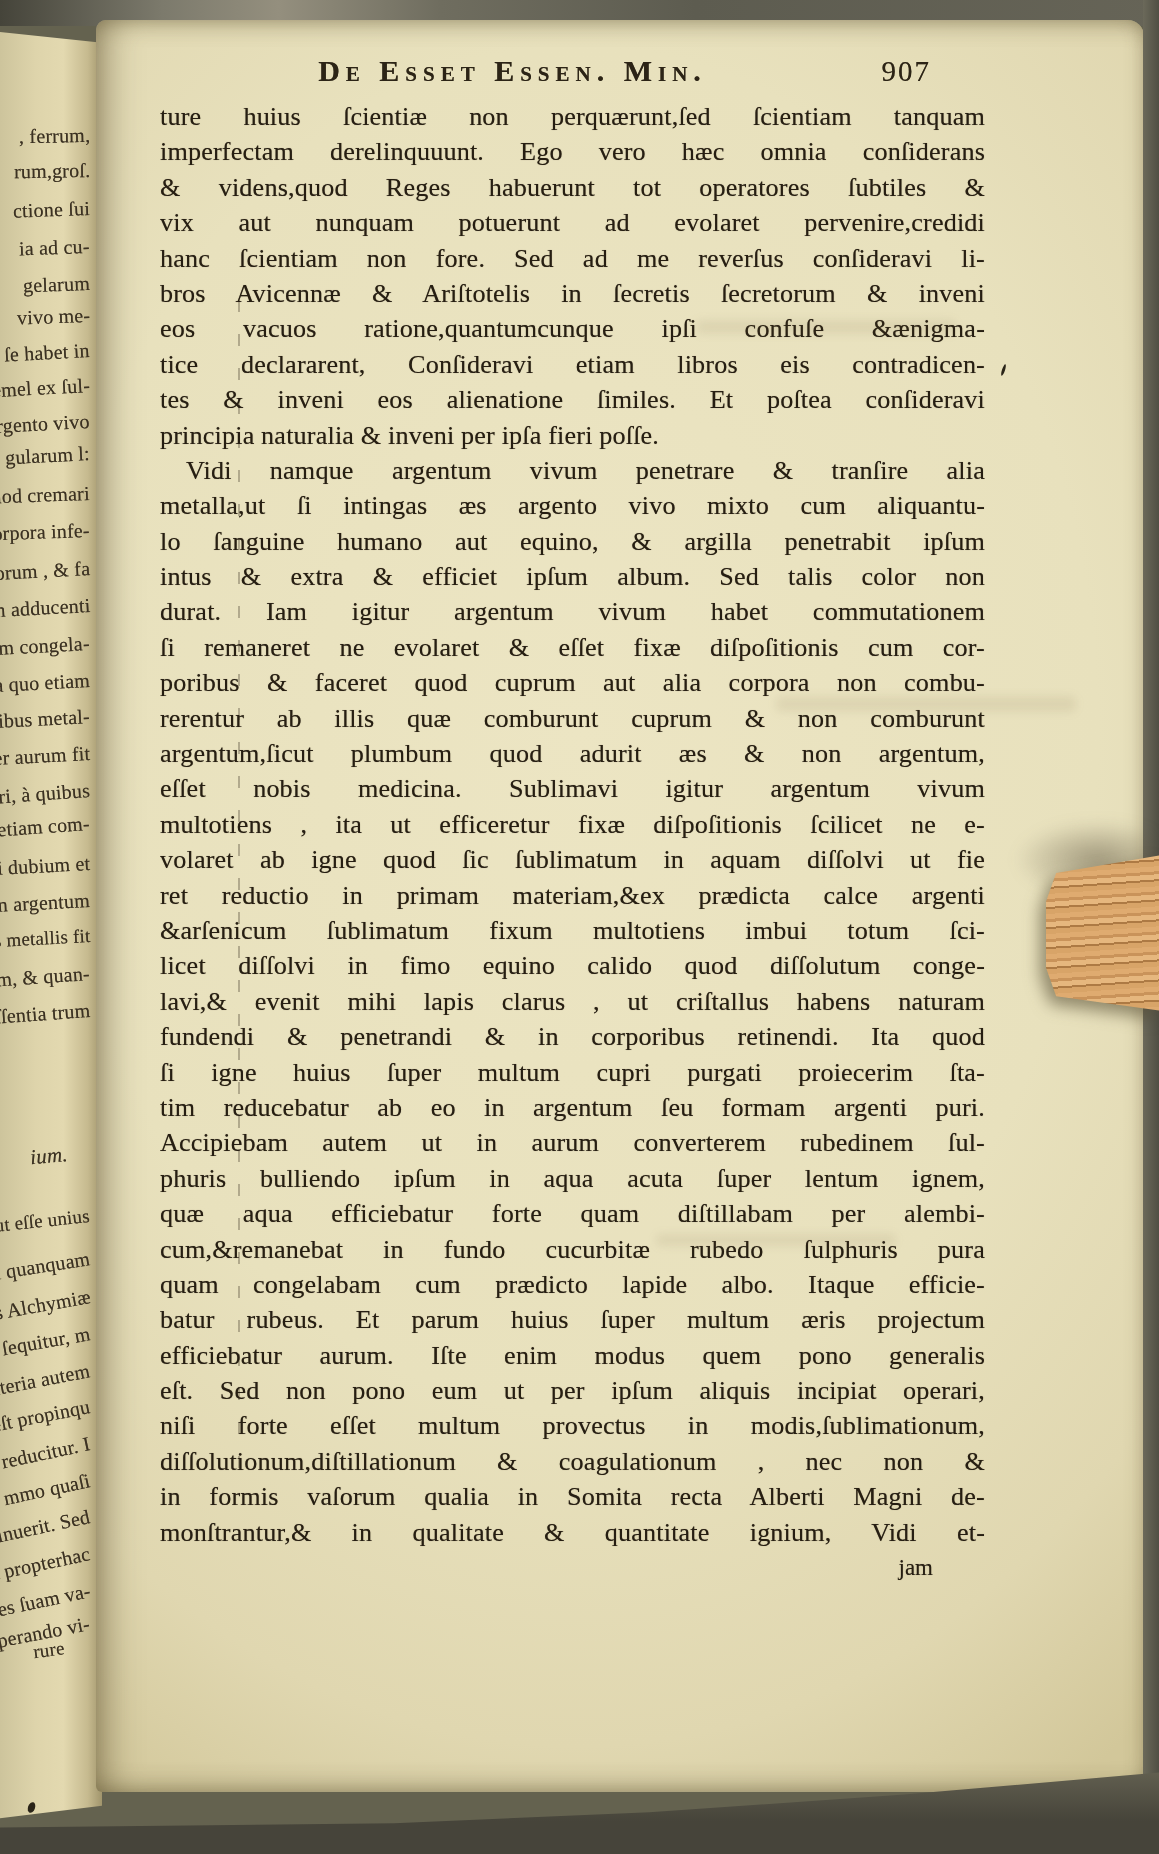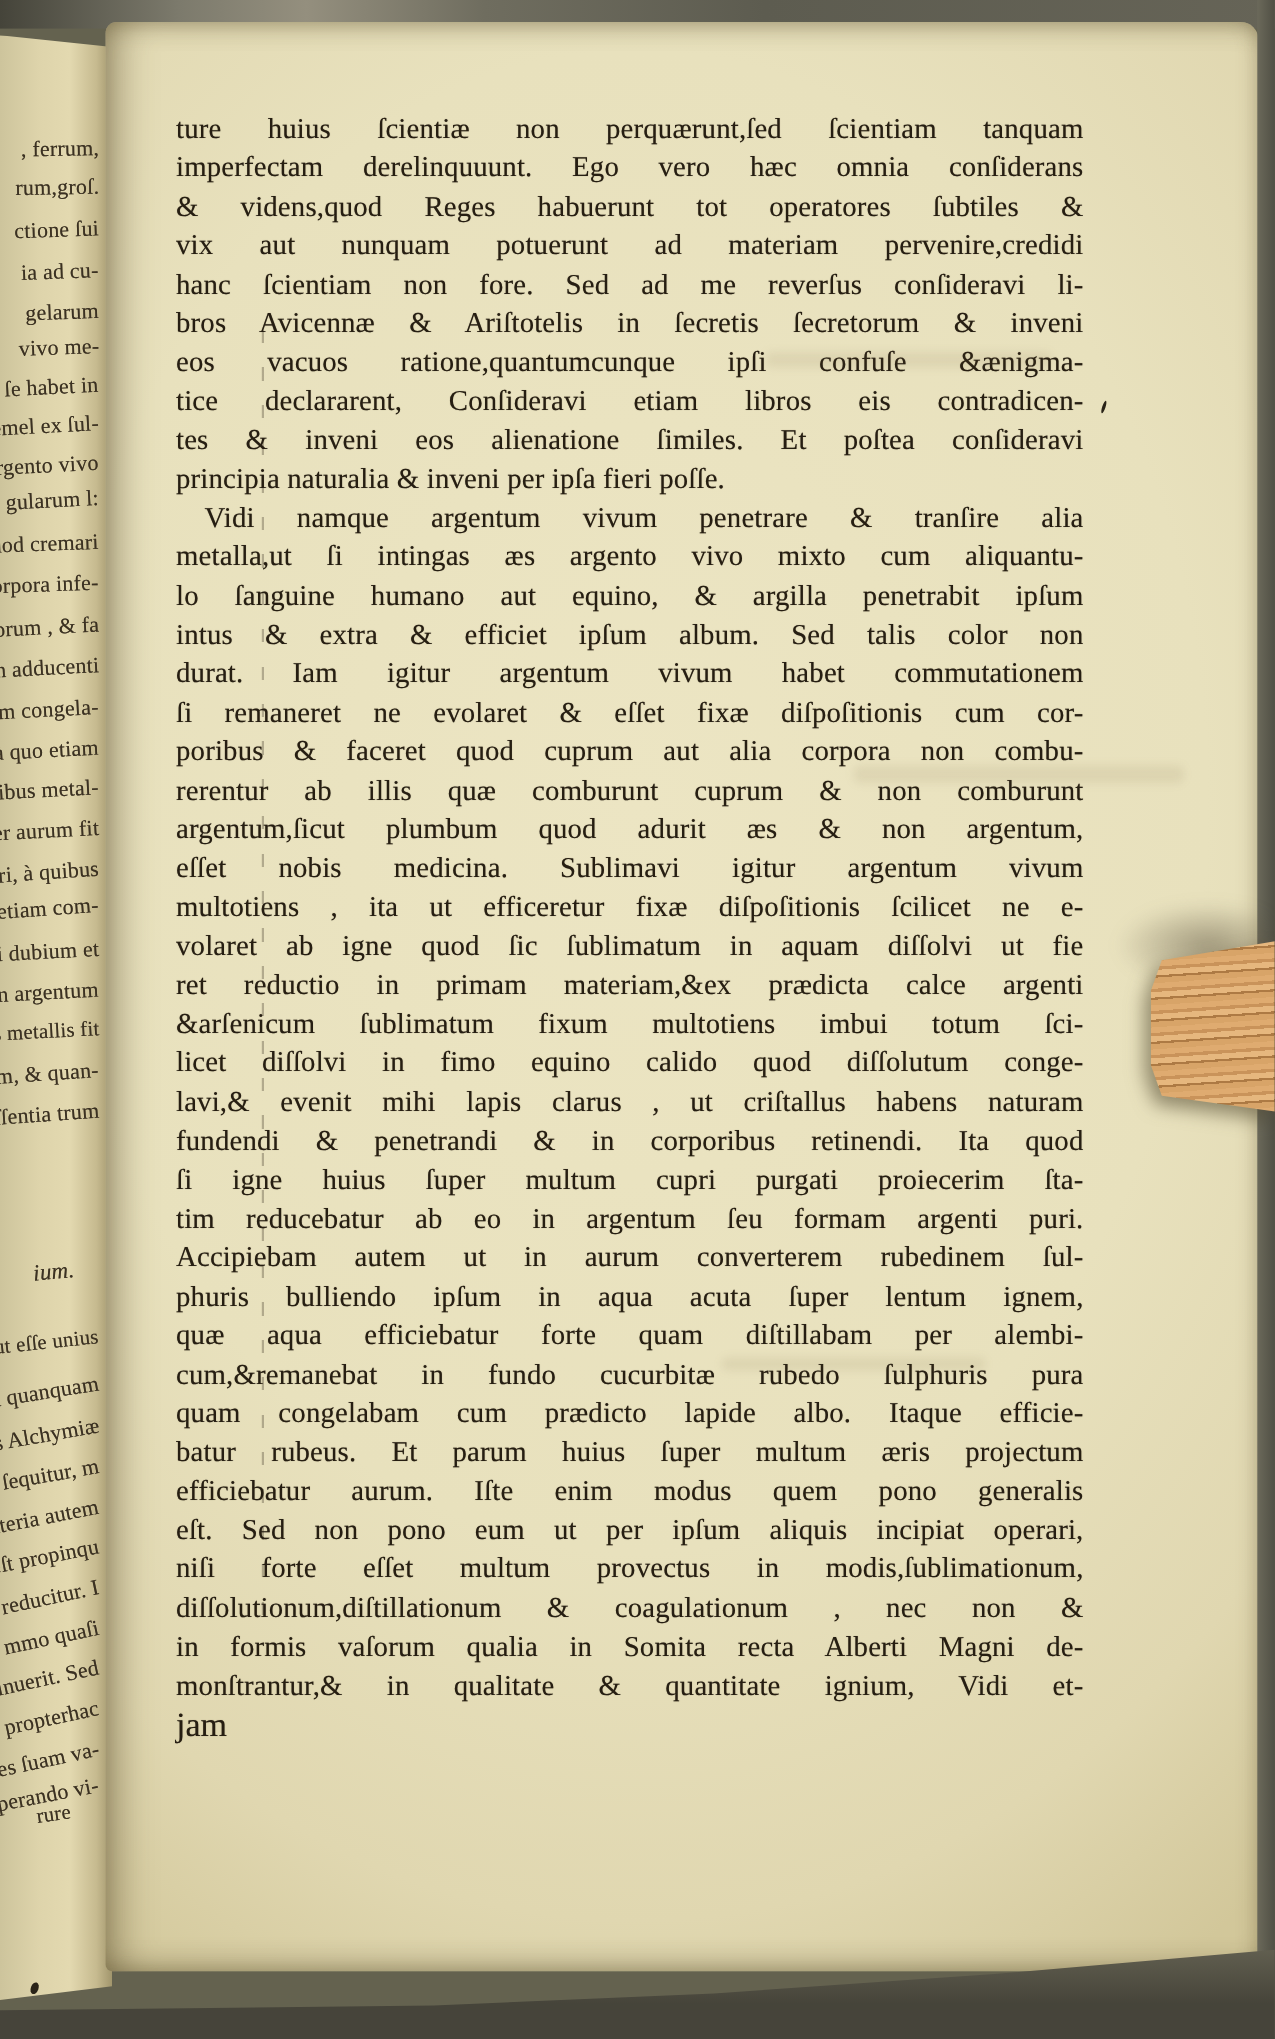--- a/index.html
+++ b/index.html
@@ -63,22 +63,22 @@
   .text-block{position:absolute;top:68px;left:64px;width:825px;margin-top:11px;}
   .line{
     height:35.4px;line-height:35.4px;overflow:hidden;
     font-size:26.2px;color:#261e12;letter-spacing:.15px;
     text-align:justify;text-align-last:justify;
     text-shadow:0 0 .7px rgba(40,30,15,.55);
   }
   .line.end{text-align-last:auto;}
   .line.indent{text-indent:26px;}
   .catchword{
-    height:35.4px;line-height:35.4px;text-align:left;padding-right:52px;
-    font-size:31px;color:#261e12;text-shadow:0 0 .7px rgba(40,30,15,.55);
+    height:35.4px;line-height:35.4px;text-align:right;padding-right:52px;
+    font-size:23px;color:#261e12;text-shadow:0 0 .7px rgba(40,30,15,.55);
   }
   
   .margin-rule{
     position:absolute;left:142px;top:280px;width:2px;height:1180px;
     background:repeating-linear-gradient(180deg,rgba(60,50,35,.32) 0 12px,transparent 12px 34px);
   }
   
   .streak{position:absolute;background:rgba(115,95,55,.10);filter:blur(4px);border-radius:6px;}
   
   .wood-wrap{position:absolute;left:1036px;top:846px;width:123px;height:172px;
@@ -145,28 +145,32 @@
         <div class="fragment" style="top: 1524px; transform: rotate(-12deg);">unt propterhac</div>
         <div class="fragment" style="top: 1561px; transform: rotate(-12deg);">lcares ſuam va-</div>
         <div class="fragment" style="top: 1594px; transform: rotate(-11deg);">ſperando vi-</div>
         <div class="fragment" style="top: 1619px; right: 38px; font-size: 19px; transform: rotate(-8deg);">rure</div>
       </div>
   </div>
 
   <div class="page">
     <div class="margin-rule"></div>
 
+    <div class="header">
+      <div class="header-title">De Esset Essen. Min.</div>
+      <div class="page-number">907</div>
+    </div>
 
     <div class="text-block">
       <div>
 
       <div class="line">ture huius ſcientiæ non perquærunt,ſed ſcientiam tanquam</div>
           <div class="line">imperfectam derelinquuunt. Ego vero hæc omnia conſiderans</div>
           <div class="line">&amp; videns,quod Reges habuerunt tot operatores ſubtiles &amp;</div>
-          <div class="line">vix aut nunquam potuerunt ad materiam pervenire,credidi</div>
+          <div class="line">vix aut nunquam potuerunt ad evolaret pervenire,credidi</div>
           <div class="line">hanc ſcientiam non fore.  Sed ad me reverſus conſideravi li-</div>
           <div class="line">bros Avicennæ &amp; Ariſtotelis in ſecretis ſecretorum &amp; inveni</div>
           <div class="line">eos vacuos ratione,quantumcunque ipſi confuſe &amp;ænigma-</div>
           <div class="line">tice declararent,  Conſideravi etiam libros eis contradicen-</div>
           <div class="line">tes &amp; inveni eos alienatione ſimiles.  Et poſtea conſideravi</div>
           <div class="line end">principia naturalia &amp; inveni per ipſa fieri poſſe.</div>
           <div class="line indent">Vidi namque argentum vivum penetrare &amp; tranſire alia</div>
           <div class="line">metalla,ut ſi intingas æs argento vivo mixto cum aliquantu-</div>
           <div class="line">lo ſanguine humano aut equino, &amp; argilla penetrabit ipſum</div>
           <div class="line">intus &amp; extra &amp; efficiet ipſum album.  Sed talis color non</div>

